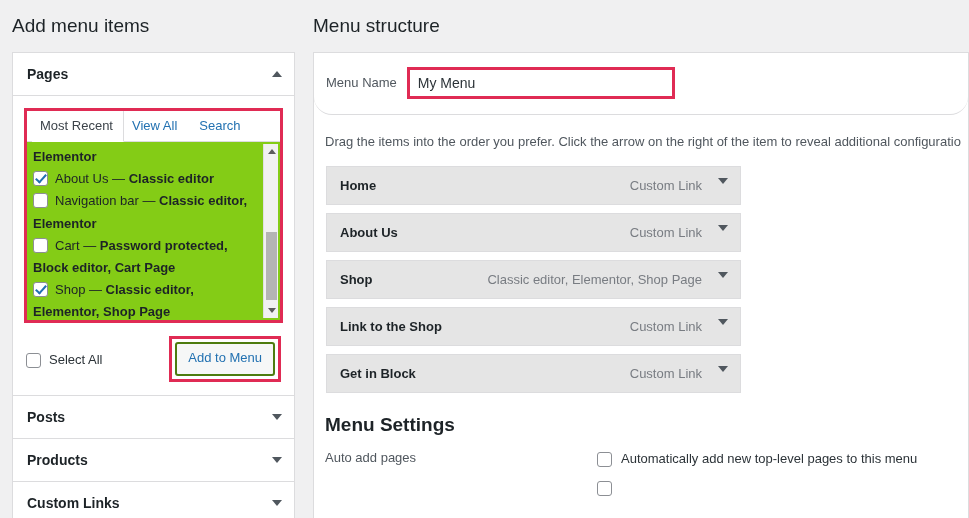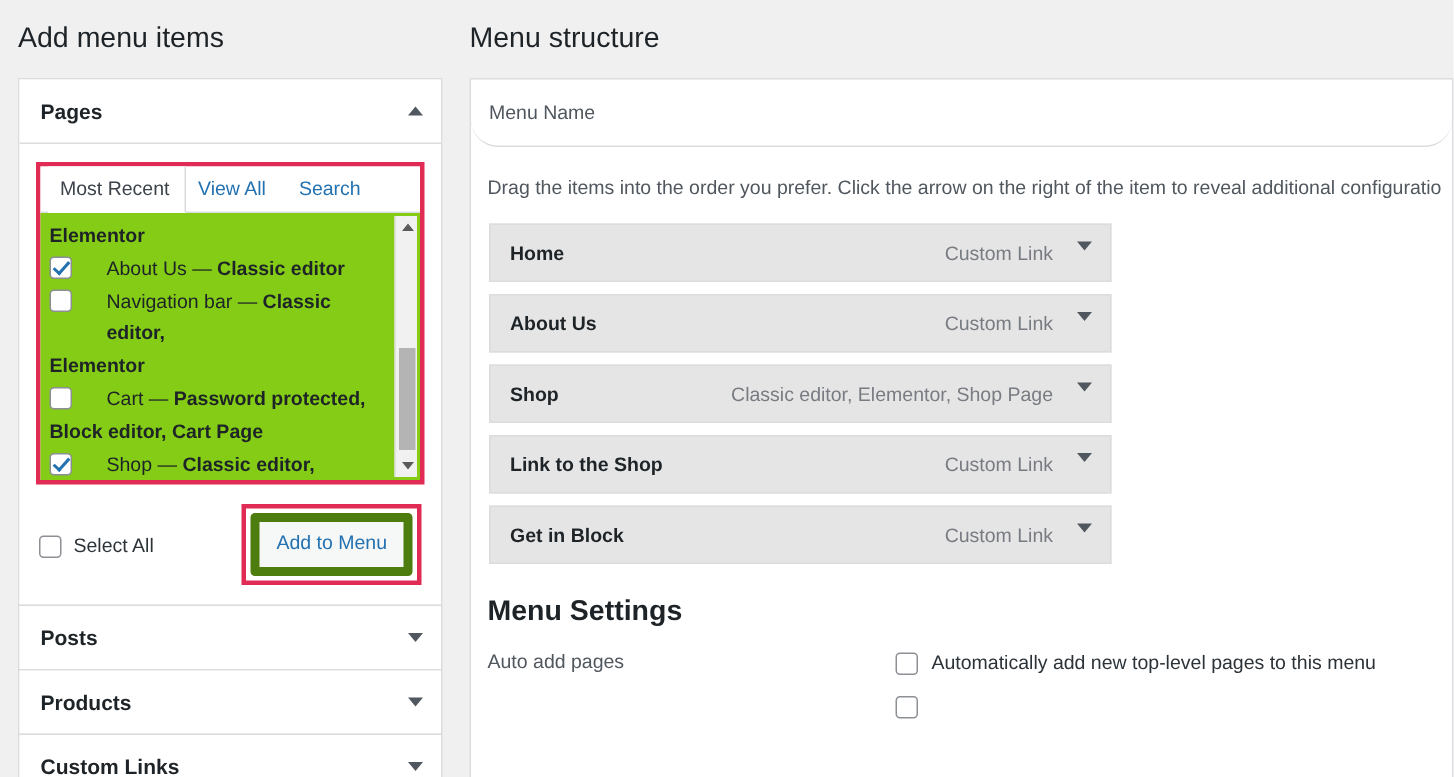--- a/index.html
+++ b/index.html
@@ -109,21 +109,20 @@
     font-weight: 700;
     color: #1d2327;
     line-height: 1.55;
     padding: 1px 0;
   }
   .pitem {
     display: flex;
     align-items: flex-start;
     line-height: 1.55;
     padding: 1px 0;
-    gap: 16px;
   }
   .pitem .txt {
     font-size: 13px;
     color: #1d2327;
     padding-left: 7px;
   }
   .pitem .txt b { font-weight: 700; }
 
   .cbx {
     flex: 0 0 auto;
@@ -182,21 +181,21 @@
   .selrow {
     display: flex;
     align-items: center;
     justify-content: space-between;
     padding: 13px 2px 2px 2px;
   }
   .selall { display: flex; align-items: center; }
   .selall .lbl { font-size: 13px; padding-left: 8px; color: #2c3338; }
   .btn-secondary {
     background: #f6f7f7;
-    border: 6px solid #4d7c0f;
+    border: 2px solid #4d7c0f;
     color: #2271b1;
     font-size: 13px;
     font-family: "Liberation Sans", sans-serif;
     border-radius: 3px;
     padding: 4px 11px 5px 11px;
     cursor: pointer;
     line-height: 1.6;
   }
   .btn-wrap { padding: 3px; }
 
@@ -395,20 +394,23 @@
 </div>
 
 <div class="col-right">
 
   <h2 class="section-title">Menu structure</h2>
 
   <div class="menu-panel">
 
     <div class="name-row">
       <span class="name-label">Menu Name</span>
+      <span class="hl name-field-wrap">
+        <input class="name-input" type="text" value="My Menu" style="">
+      </span>
     </div>
 
     <div class="drag-note">Drag the items into the order you prefer. Click the arrow on the right of the item to reveal additional configuratio</div>
 
     <div class="items">
 
       <div class="mitem">
         <span class="mtitle">Home</span>
         <span class="mright">
           <span class="mtype">Custom Link</span>

